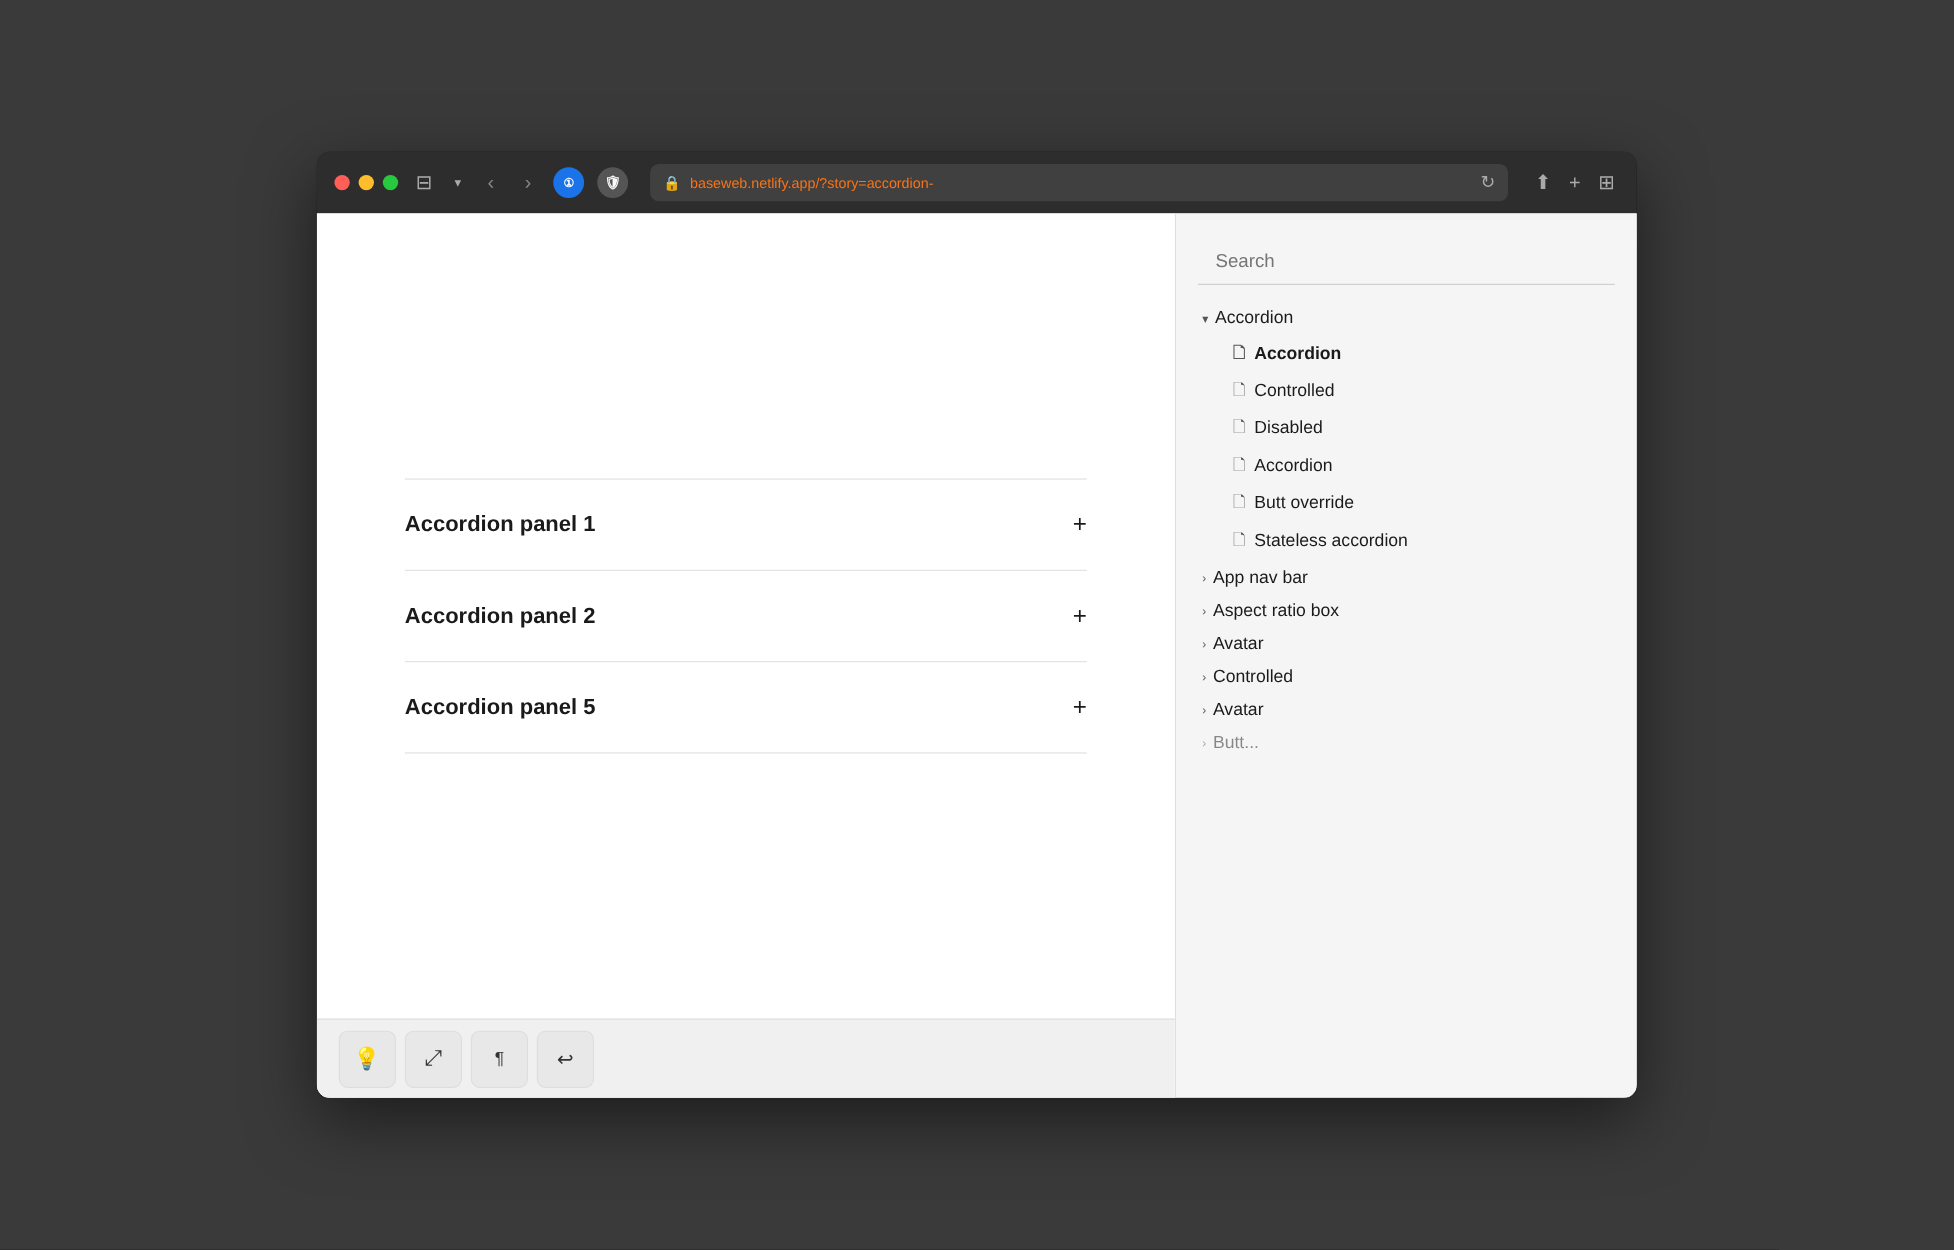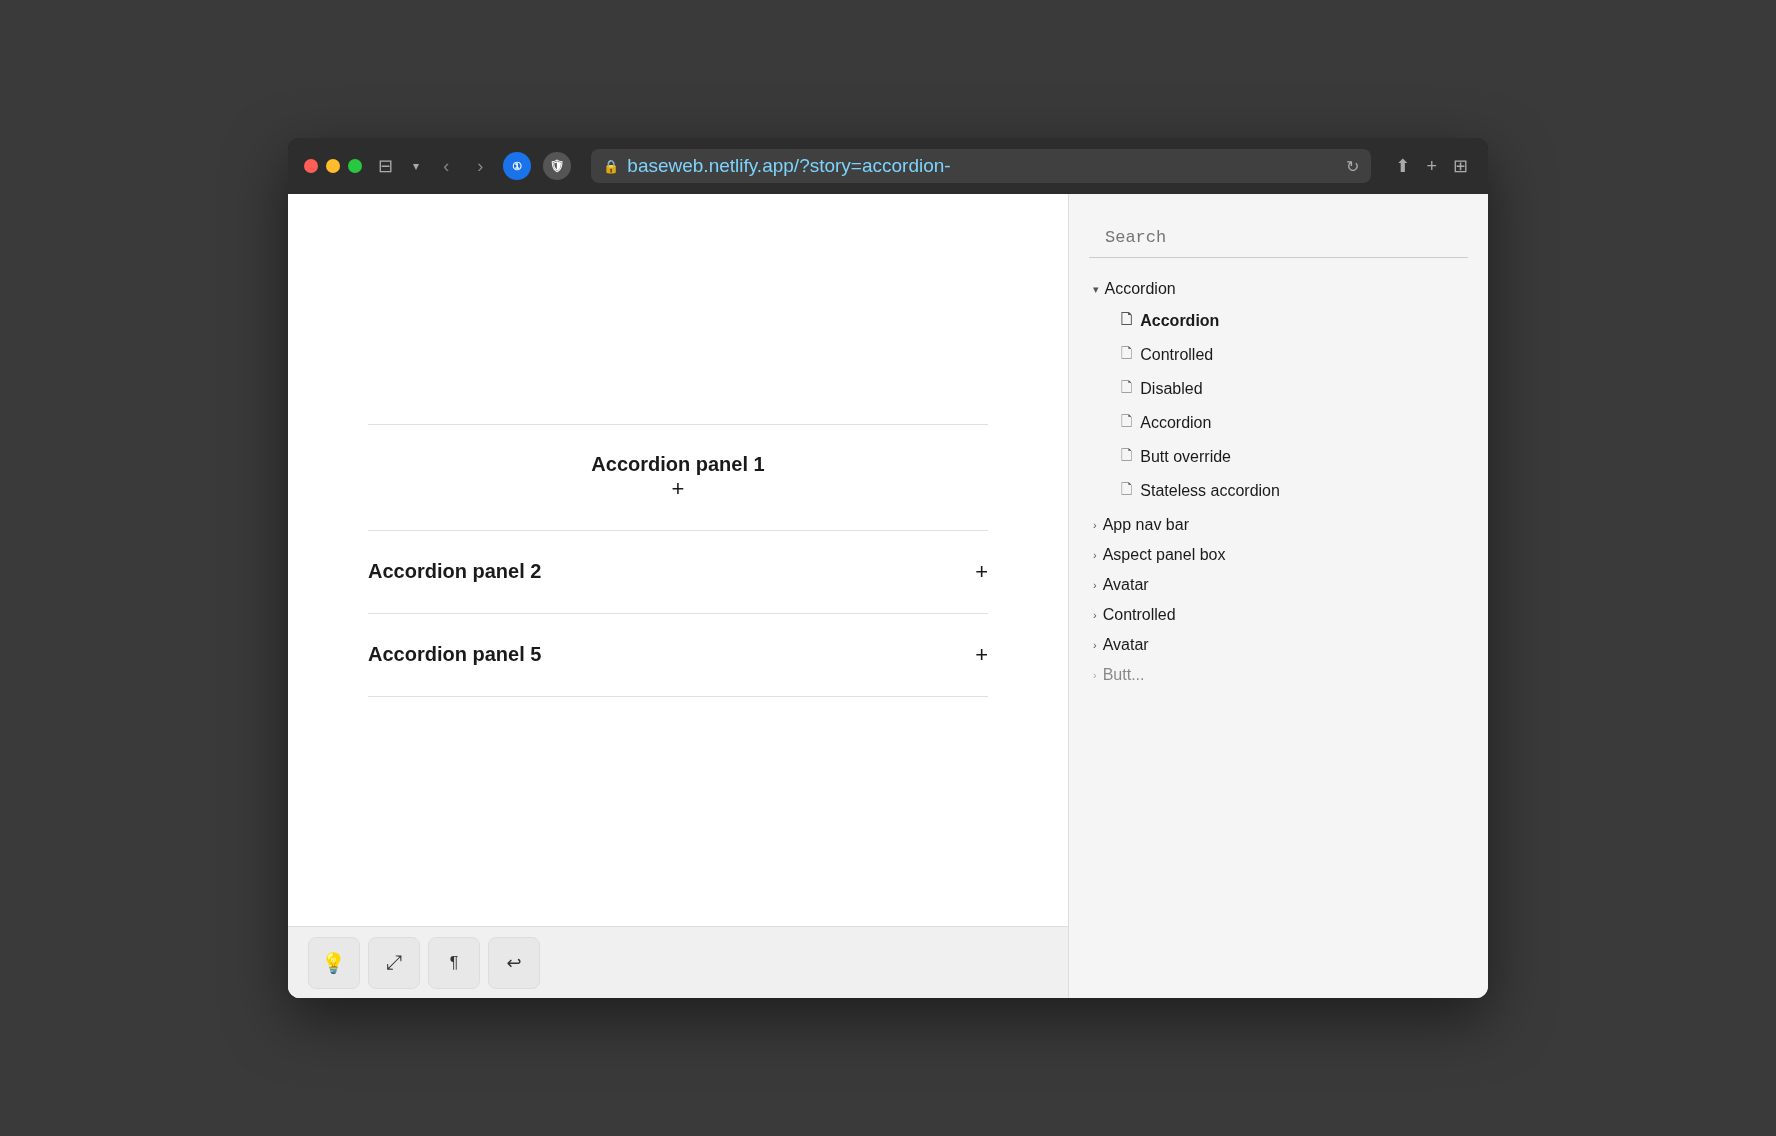--- a/index.html
+++ b/index.html
@@ -66,22 +66,22 @@
       border-radius: 8px;
       height: 34px;
       display: flex;
       align-items: center;
       padding: 0 12px;
       gap: 8px;
       margin: 0 8px;
     }
     .lock-icon { color: #aaa; font-size: 13px; }
     .address-text {
-      color: #7dd3fc;
-      font-size: 19px;
+      color: #f97316;
+      font-size: 13px;
       flex: 1;
     }
     .reload-btn {
       background: none;
       border: none;
       color: #aaa;
       font-size: 16px;
       cursor: pointer;
     }
     .toolbar-icons {
@@ -134,21 +134,20 @@
     .accordion-item {
       border-bottom: 1px solid #e0e0e0;
       padding: 28px 0;
       display: flex;
       align-items: center;
       justify-content: space-between;
       cursor: pointer;
     }
     .accordion-item:first-child {
       border-top: 1px solid #e0e0e0;
-      flex-direction: column;
     }
     .accordion-label {
       font-size: 20px;
       font-weight: 700;
       color: #1a1a1a;
     }
     .accordion-icon {
       font-size: 22px;
       color: #1a1a1a;
       font-weight: 300;
@@ -189,21 +188,20 @@
     .search-box {
       width: 100%;
       padding: 10px 16px;
       border: none;
       border-bottom: 1px solid #ccc;
       background: transparent;
       font-size: 17px;
       color: #999;
       outline: none;
       margin-bottom: 16px;
-      font-family: Liberation Mono, monospace;
     }
     .nav-tree {
       display: flex;
       flex-direction: column;
     }
     .tree-group {
       margin-bottom: 2px;
     }
     .tree-group-header {
       display: flex;
@@ -350,21 +348,21 @@
             </div>
         </div>
 
         <div id="collapsed-groups-container">
             <div class="collapsed-group">
     <span class="chevron-right">›</span>
     <span>App nav bar</span>
   </div>
             <div class="collapsed-group">
     <span class="chevron-right">›</span>
-    <span>Aspect panel box</span>
+    <span>Aspect ratio box</span>
   </div>
             <div class="collapsed-group">
     <span class="chevron-right">›</span>
     <span>Avatar</span>
   </div>
             <div class="collapsed-group">
     <span class="chevron-right">›</span>
     <span>Controlled</span>
   </div>
             <div class="collapsed-group">

